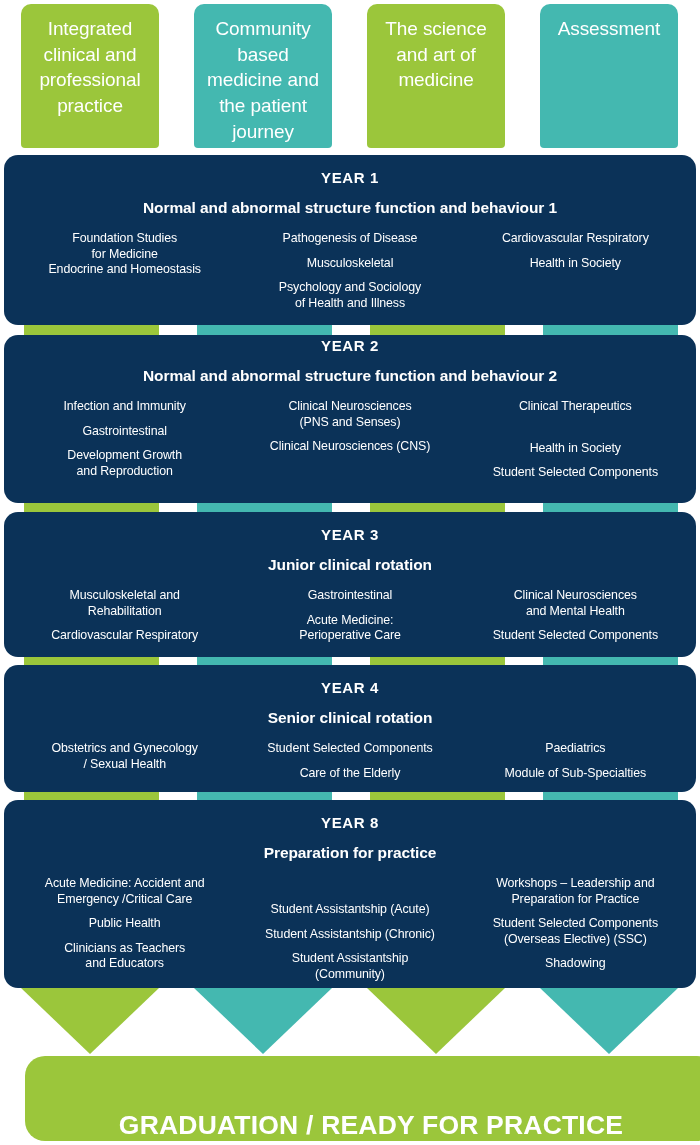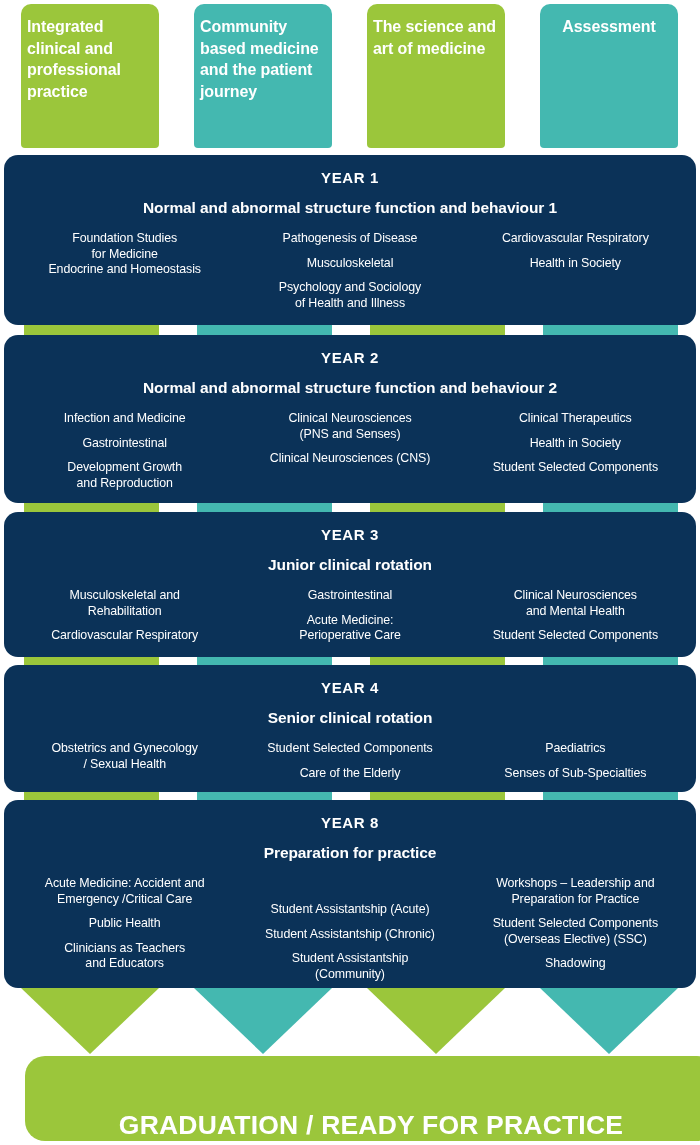--- a/index.html
+++ b/index.html
@@ -14,22 +14,22 @@
 
   
   .theme-row{position:absolute;top:0;left:0;width:700px;height:150px;}
   .theme-card{
     position:absolute;top:4px;height:144px;
     border-radius:10px 10px 4px 4px;
     display:flex;align-items:flex-start;justify-content:center;
     box-sizing:border-box;padding:12px 6px 0 6px;
   }
   .theme-card .lbl{
-    color:#ffffff;font-weight:bold;font-size:16px;line-height:1.35;
-    letter-spacing:-0.1px;
+    color:#ffffff;font-weight:normal;font-size:19px;line-height:1.35;
+    text-align:center;letter-spacing:-0.1px;
   }
 
   
   .strip{position:absolute;height:14px;}
 
   
   .year-block{
     position:absolute;left:4px;width:692px;
     background:#0b3258;border-radius:14px;
     box-sizing:border-box;
@@ -118,36 +118,36 @@
           <div class="item" style="margin-bottom: 9px;">Psychology and Sociology
 of Health and Illness</div>
         </div>
         <div class="col">
           <div class="item" style="margin-bottom: 9px;">Cardiovascular Respiratory</div>
           <div class="item" style="margin-bottom: 9px;">Health in Society</div>
         </div>
       </div>
     </div>
     <div class="year-block" style="top: 335px; height: 168px;">
-      <div class="year-title" style="padding-top: 14px;">YEAR 2</div>
+      <div class="year-title" style="padding-top: 2px;">YEAR 2</div>
       <div class="year-sub" style="padding-top: 13px;">Normal and abnormal structure function and behaviour 2</div>
       <div class="cols" style="padding-top: 14px;">
         <div class="col">
-          <div class="item" style="margin-bottom: 9px;">Infection and Medicine</div>
+          <div class="item" style="margin-bottom: 9px;">Infection and Immunity</div>
           <div class="item" style="margin-bottom: 9px;">Gastrointestinal</div>
           <div class="item" style="margin-bottom: 9px;">Development Growth
 and Reproduction</div>
         </div>
         <div class="col">
           <div class="item" style="margin-bottom: 9px;">Clinical Neurosciences
 (PNS and Senses)</div>
           <div class="item" style="margin-bottom: 0;">Clinical Neurosciences (CNS)</div>
         </div>
         <div class="col">
-          <div class="item" style="margin-bottom: 9px;">Clinical Therapeutics</div>
+          <div class="item" style="margin-bottom: 26px;">Clinical Therapeutics</div>
           <div class="item" style="margin-bottom: 9px;">Health in Society</div>
           <div class="item" style="margin-bottom: 9px;">Student Selected Components</div>
         </div>
       </div>
     </div>
     <div class="year-block" style="top: 512px; height: 145px;">
       <div class="year-title" style="padding-top: 14px;">YEAR 3</div>
       <div class="year-sub" style="padding-top: 13px;">Junior clinical rotation</div>
       <div class="cols" style="padding-top: 14px;">
         <div class="col">
@@ -174,21 +174,21 @@
         <div class="col">
           <div class="item" style="margin-bottom: 9px;">Obstetrics and Gynecology
 / Sexual Health</div>
         </div>
         <div class="col">
           <div class="item" style="margin-bottom: 9px;">Student Selected Components</div>
           <div class="item" style="margin-bottom: 9px;">Care of the Elderly</div>
         </div>
         <div class="col">
           <div class="item" style="margin-bottom: 9px;">Paediatrics</div>
-          <div class="item" style="margin-bottom: 9px;">Senses of Sub-Specialties</div>
+          <div class="item" style="margin-bottom: 9px;">Module of Sub-Specialties</div>
         </div>
       </div>
     </div>
     <div class="year-block" style="top: 800px; height: 188px;">
       <div class="year-title" style="padding-top: 14px;">YEAR 8</div>
       <div class="year-sub" style="padding-top: 13px;">Preparation for practice</div>
       <div class="cols" style="padding-top: 14px;">
         <div class="col">
           <div class="item" style="margin-bottom: 9px;">Acute Medicine: Accident and
 Emergency /Critical Care</div>

